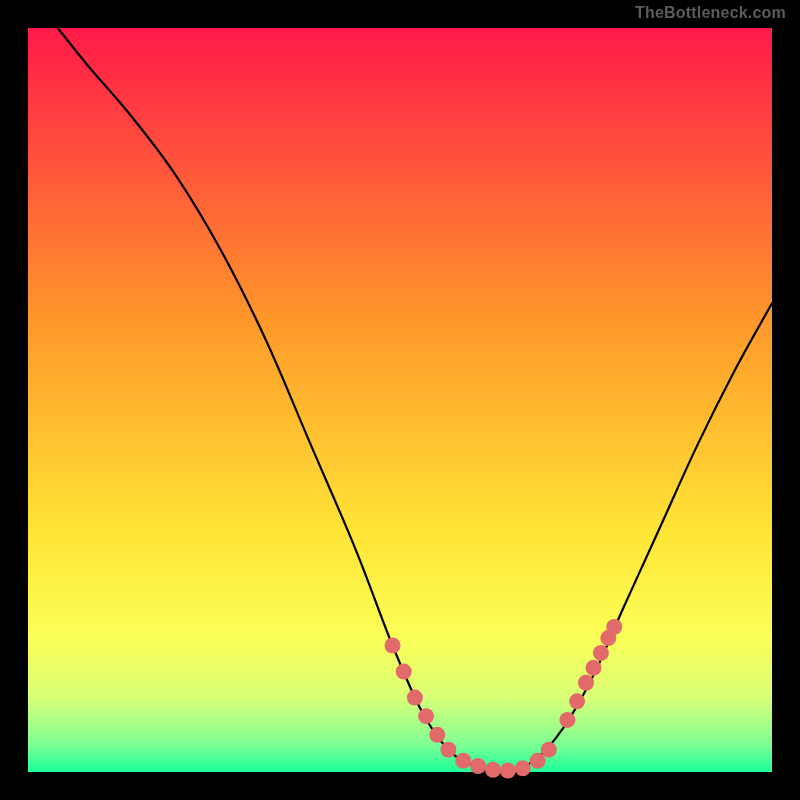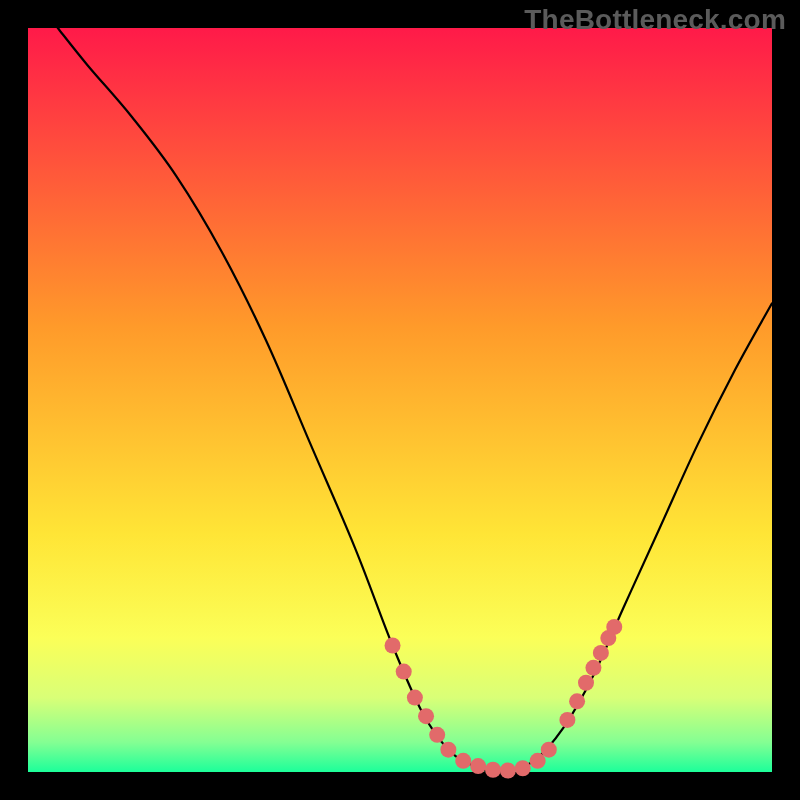--- a/index.html
+++ b/index.html
@@ -15,21 +15,21 @@
     position: relative;
     width: 800px;
     height: 800px;
     background: #000;
   }
   .watermark {
     position: absolute;
     top: 4px;
     right: 14px;
     color: #5b5b5b;
-    font-size: 28px;
+    font-size: 16px;
     font-weight: 600;
     letter-spacing: 0.2px;
     z-index: 10;
   }
   svg.plot {
     position: absolute;
     left: 0;
     top: 0;
     width: 800px;
     height: 800px;

